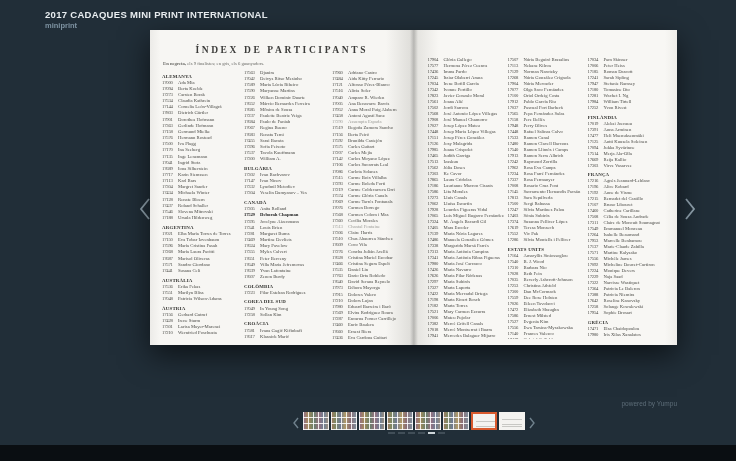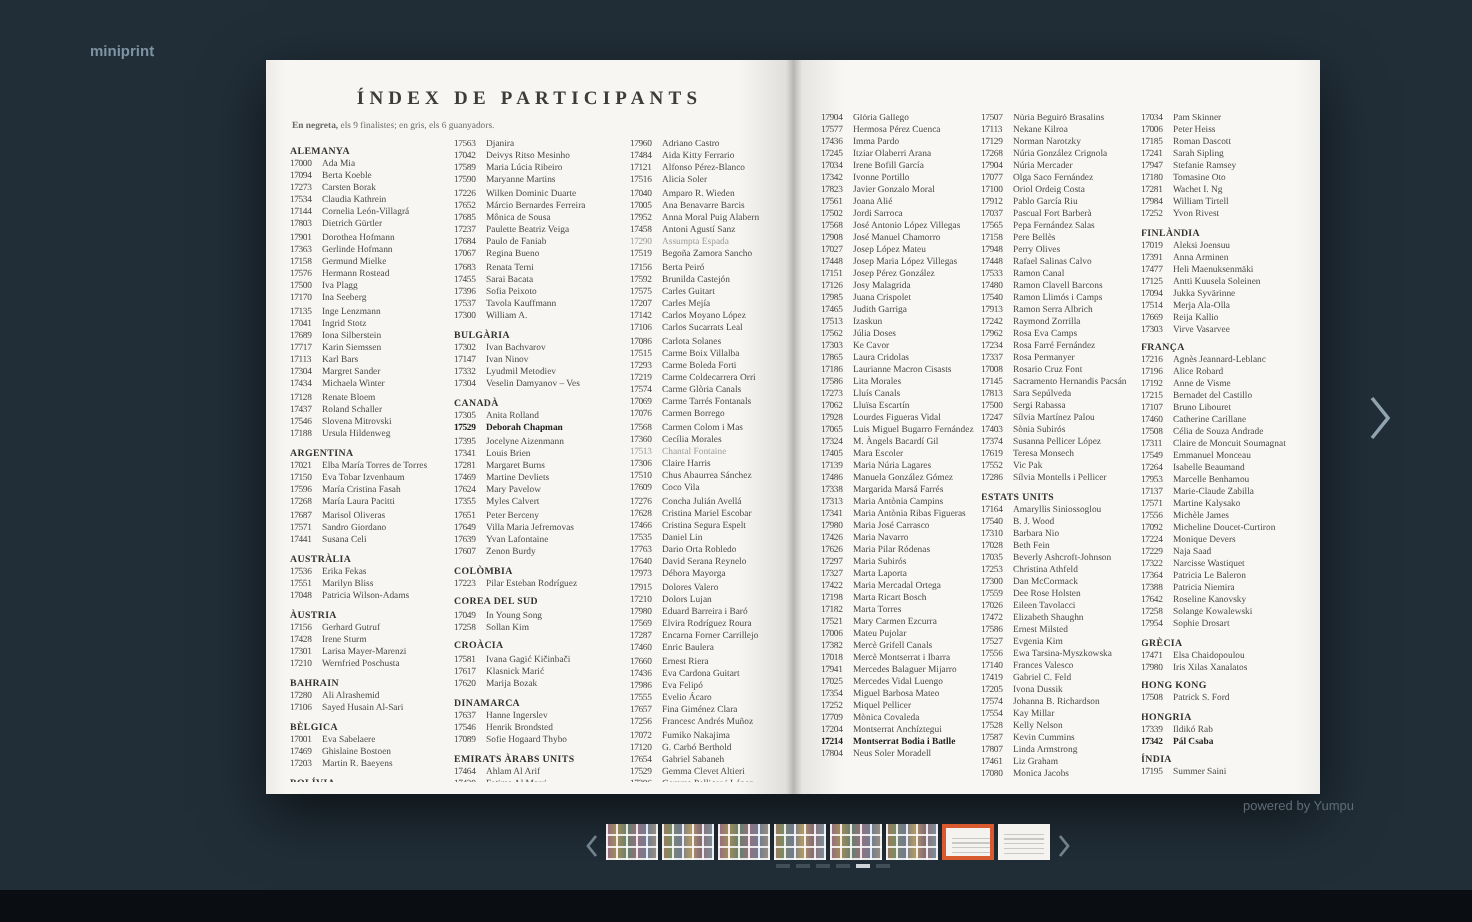--- a/index.html
+++ b/index.html
@@ -3,21 +3,21 @@
 <meta charset="utf-8">
 <style>
   html,body{margin:0;padding:0;background:#10161c;}
   .stage{position:relative;width:736px;height:461px;overflow:hidden;
          background:#212e38;font-family:"Liberation Sans",sans-serif;}
   .stage::after{content:"";position:absolute;left:0;right:0;bottom:0;height:16px;background:#0a0e12;}
   .viewer-title{position:absolute;left:45px;top:9px;color:#e9eef1;font-size:9.5px;font-weight:bold;letter-spacing:.3px;}
   .viewer-subtitle{position:absolute;left:45px;top:21px;color:#7e93a2;font-size:7.5px;font-weight:bold;}
   .nav-arrow{position:absolute;top:197px;width:18px;height:28px;display:flex;align-items:center;justify-content:center;cursor:pointer;}
   .nav-prev{left:136px;} .nav-next{left:681px;}
-  .book{position:absolute;left:133px;top:30px;width:527px;height:367px;display:flex;
+  .book{position:absolute;left:150px;top:30px;width:527px;height:315px;display:flex;
         box-shadow:0 10px 28px rgba(0,0,0,.6);}
   .page{position:relative;width:50%;height:100%;overflow:hidden;}
   .page.left{background:linear-gradient(to right,#ecebe8 0,#f7f6f3 10px,#f7f6f3 236px,#dddcd8 263px);}
   .page.right{background:linear-gradient(to left,#eeede9 0,#f8f7f4 12px,#f8f7f4 238px,#e2e1dd 263px);}
   .gutter{position:absolute;left:50%;top:0;width:8px;height:100%;transform:translateX(-4px);
           background:linear-gradient(to right,rgba(0,0,0,0) 0,rgba(0,0,0,.18) 50%,rgba(0,0,0,0) 100%);pointer-events:none;}
   .page-title{position:absolute;left:0;right:0;top:15px;text-align:center;
               font-family:"Liberation Serif",serif;font-weight:bold;font-size:9.5px;
               letter-spacing:2.6px;color:#3c3c3a;}
   .note{position:absolute;left:13px;top:31px;font-family:"Liberation Serif",serif;
@@ -49,20 +49,21 @@
   .thumb.selected{border:2px solid #d95a2e;}
   .dashes{position:absolute;left:388px;top:432px;display:flex;gap:3px;}
   .dash{width:7px;height:2px;background:#414e58;cursor:pointer;}
   .dash.active{background:#cdd5da;}
 </style>
 </head>
 <body>
 
 <div class="stage">
 
+  <div class="viewer-title">2017 CADAQUES MINI PRINT INTERNATIONAL</div>
   <div class="viewer-subtitle">miniprint</div>
 
   <div class="nav-arrow nav-prev">
     <span>
       <svg width="12" height="26">
           <polyline points="10,3 2,13 10,23" fill="none" stroke="#93a5b1" stroke-width="1.8"></polyline>
         </svg>
     </span>
   </div>
   <div class="nav-arrow nav-next">

